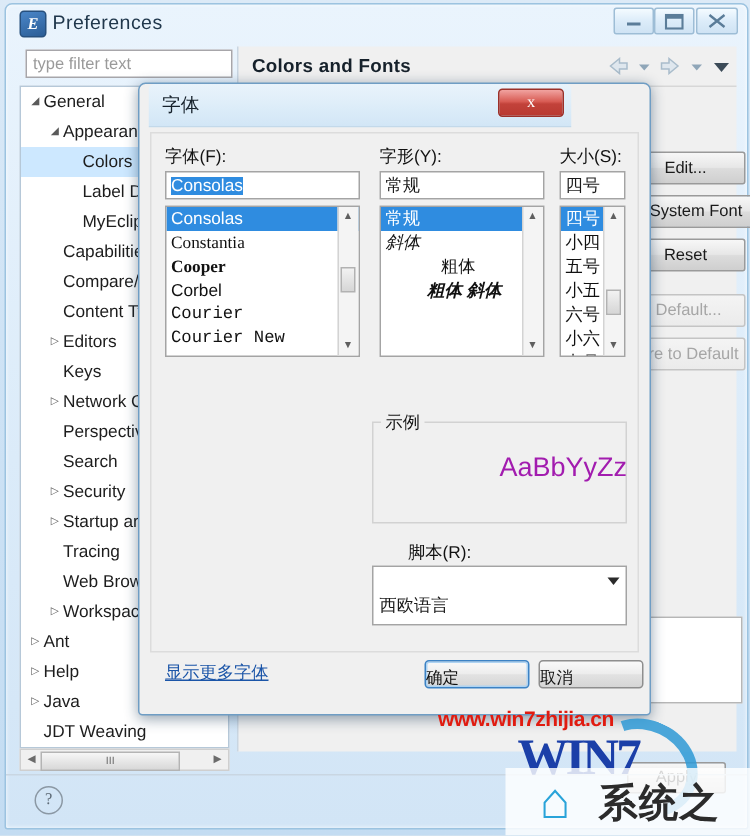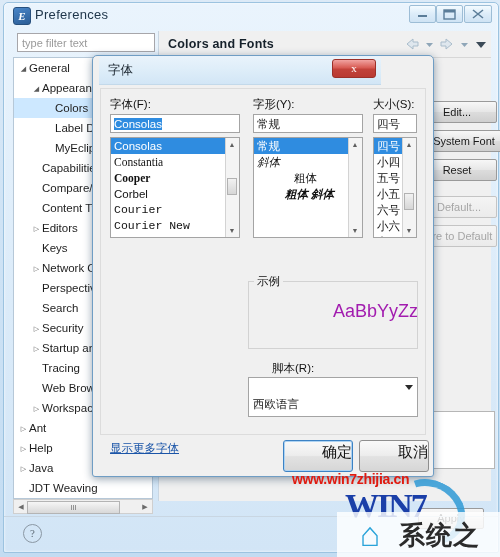--- a/index.html
+++ b/index.html
@@ -198,24 +198,24 @@
   #combo-arrow{
     position:absolute;right:4px;top:7px;width:0;height:0;
     border-left:4px solid transparent;border-right:4px solid transparent;
     border-top:5px solid #2a2a2a;
   }
   #more-fonts{
     position:absolute;left:9px;top:352px;font-size:11.5px;
     color:#1b55a8;text-decoration:underline;cursor:pointer;
   }
   .fd-btn{
-    position:absolute;width:70px;height:32px;
+    position:absolute;width:70px;height:19px;
     background:linear-gradient(180deg,#f9f9f9 0%,#ededed 48%,#e2e2e2 52%,#d6d6d6 100%);
     border:1px solid #8e8e8e;border-radius:3px;box-sizing:border-box;
-    font-size:15px;text-align:right;line-height:22px;color:#111;
+    font-size:11px;text-align:left;line-height:22px;color:#111;
   }
   #fd-ok{left:190px;top:384px;border:1px solid #3c82c4;
     box-shadow:0 0 0 1px #aed3f2 inset;}
   #fd-cancel{left:266px;top:384px;}
   
   #wm-url{
     position:absolute;left:292px;top:471px;
     font-size:14px;font-weight:bold;color:#e01b10;
     font-family:"Liberation Sans",sans-serif;letter-spacing:-.3px;
     white-space:nowrap;

